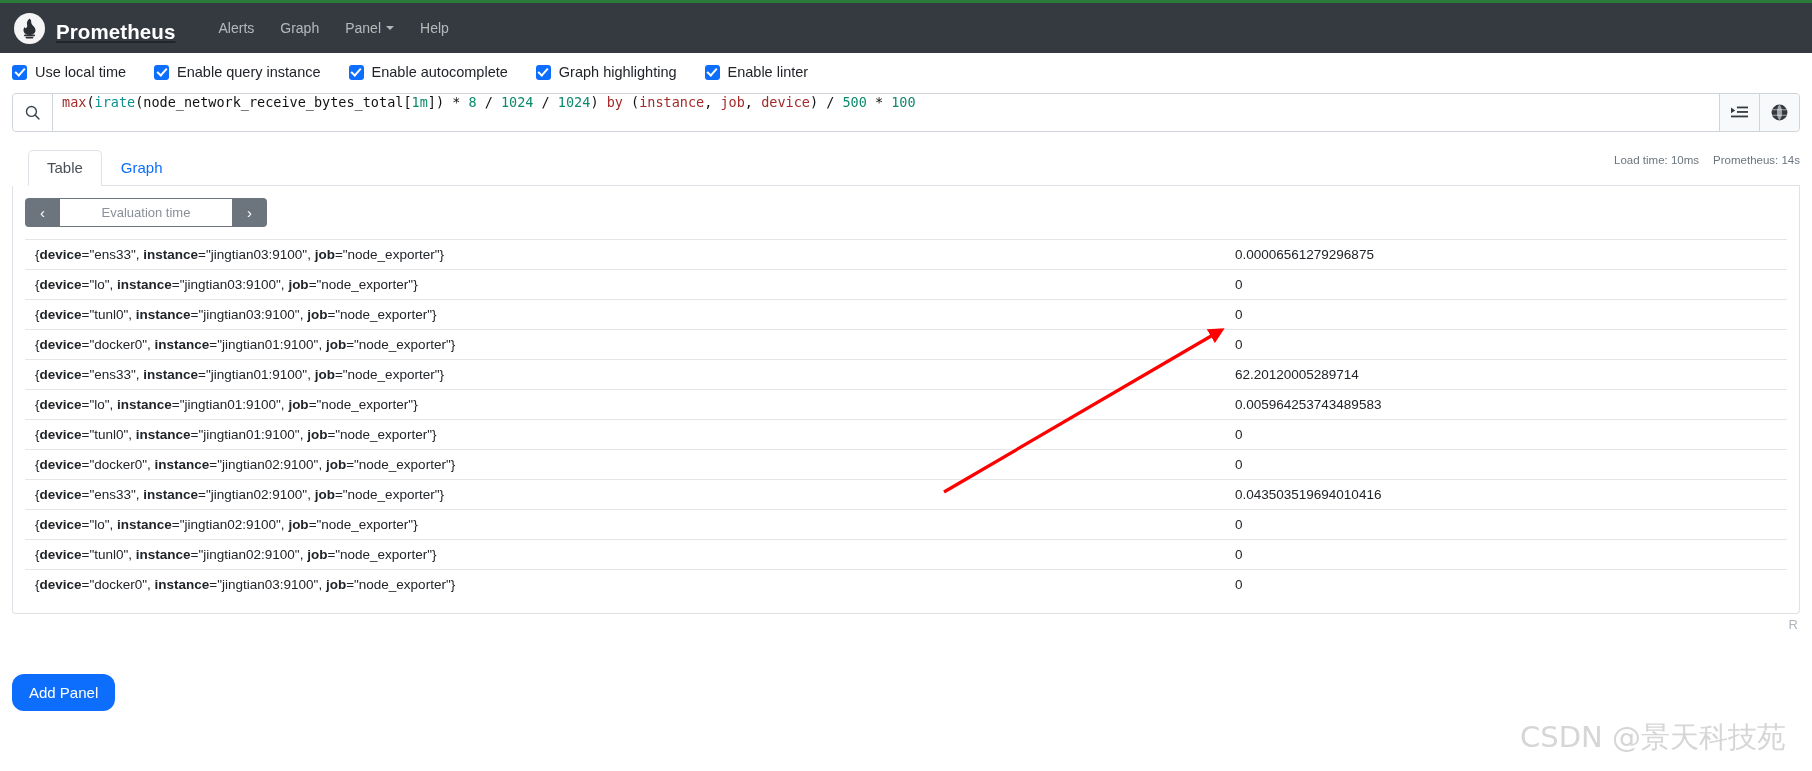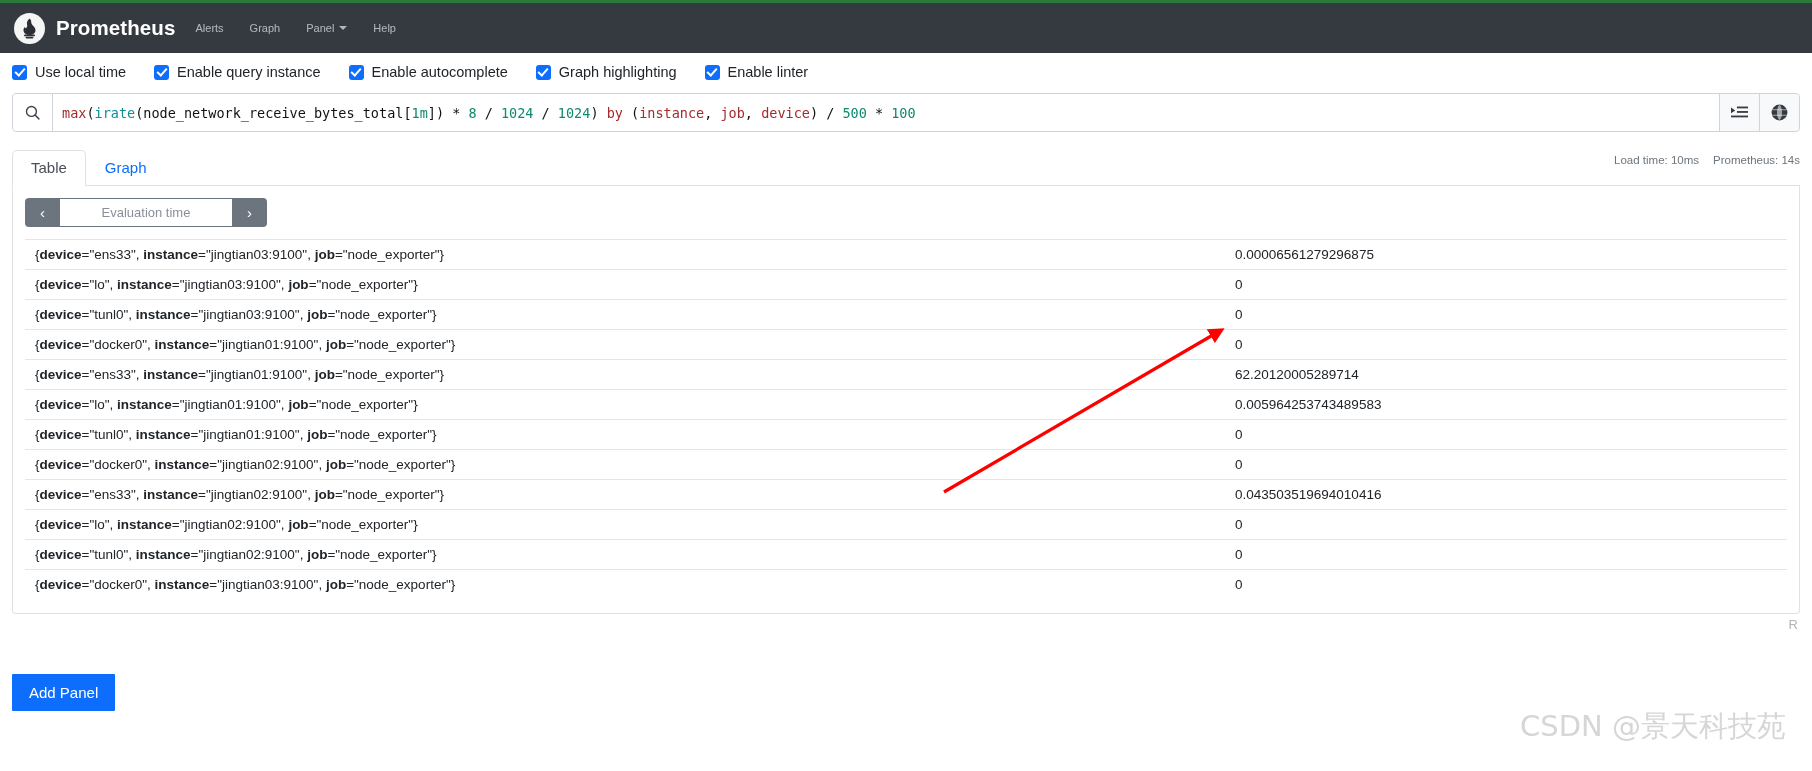--- a/index.html
+++ b/index.html
@@ -19,43 +19,44 @@
   .navbar {
     height: 53px;
     background: #343a40;
     border-top: 3px solid #2a7a3c;
     display: flex;
     align-items: center;
     padding: 0 14px;
   }
   .brand {
     display: flex;
-    align-items: center;
-    margin-right: 7px;
+    align-items: flex-end;
+    margin-right: 30px;
+    text-decoration: underline;
   }
   .logo {
     width: 31px; height: 31px;
     border-radius: 50%;
     background: #f5f5f5;
     display: flex; align-items: center; justify-content: center;
     margin-right: 11px;
     flex: none;
   }
   .logo svg { display: block; }
   .brand-name {
     color: #ffffff;
     font-size: 20.5px;
     font-weight: bold;
     letter-spacing: .1px;
     white-space: nowrap;
   }
   .nav-links { display: flex; align-items: center; }
   .nav-link {
     color: rgba(255,255,255,.63);
-    font-size: 11px;
+    font-size: 14px;
     text-decoration: none;
     padding: 6px 13px;
     white-space: nowrap;
     cursor: pointer;
     display: flex;
     align-items: center;
   }
   .caret {
     display: inline-block;
     margin-left: 5px;
@@ -104,21 +105,21 @@
     width: 40px;
     background: #fff;
     border-right: 1px solid #ced4da;
     display: flex; align-items: center; justify-content: center;
     border-radius: 4px 0 0 4px;
     flex: none;
   }
   .q-input {
     flex: 1 1 auto;
     display: flex;
-    align-items: center;
+    align-items: flex-start;
     padding: 0 9px;
     overflow: hidden;
     font-family: "DejaVu Sans Mono", "Liberation Mono", monospace;
     font-size: 13.5px;
     white-space: nowrap;
   }
   .q-btn {
     width: 40px;
     border-left: 1px solid #ced4da;
     background: #f8f9fa;
@@ -130,21 +131,21 @@
   .tok-fn     { color: #a52a2a; }
   .tok-fn2    { color: #0b8f8f; }
   .tok-num    { color: #0e8a6e; }
   .tok-kw     { color: #a52a2a; }
   .tok-lbl    { color: #a52a2a; }
   .tok-plain  { color: #111111; }
   .tok-dur    { color: #0e8a6e; }
 
   
   .tabs-wrap {
-    margin: 16px 12px 0 12px;
+    margin: 16px 12px 0 28px;
     position: relative;
     border-bottom: 1px solid #dee2e6;
     height: 38px;
     padding-left: 40px;
   }
   .tabs { display: flex; position: absolute; bottom: -1px; left: 0; }
   .tab {
     padding: 8px 18px 9px 18px;
     font-size: 15px;
     cursor: pointer;
@@ -226,21 +227,21 @@
   td.value  { padding-left: 4px; }
   .lbl-name { font-weight: bold; }
   .brace { color: #212529; }
 
   
   .add-panel {
     margin: 42px 0 0 12px;
     background: #0d6efd;
     color: #fff;
     border: none;
-    border-radius: 1px;
+    border-radius: 12px;
     padding: 10px 17px;
     font-size: 15px;
     cursor: pointer;
     font-family: "Liberation Sans", sans-serif;
   }
   .remove-panel-hint {
     position: absolute;
     right: 2px;
     bottom: 0px;
     font-size: 13px;
@@ -252,21 +253,21 @@
     position: absolute;
     left: 930px;
     top: 322px;
     pointer-events: none;
   }
 
   
   .watermark {
     position: absolute;
     right: 26px;
-    bottom: 24px;
+    bottom: 13px;
     font-size: 29px;
     color: #d6d6d6;
     white-space: nowrap;
     font-family: "DejaVu Sans", sans-serif;
   }
   .panel-footer-line {
     position: relative;
     margin: 0 12px;
     height: 18px;
   }

